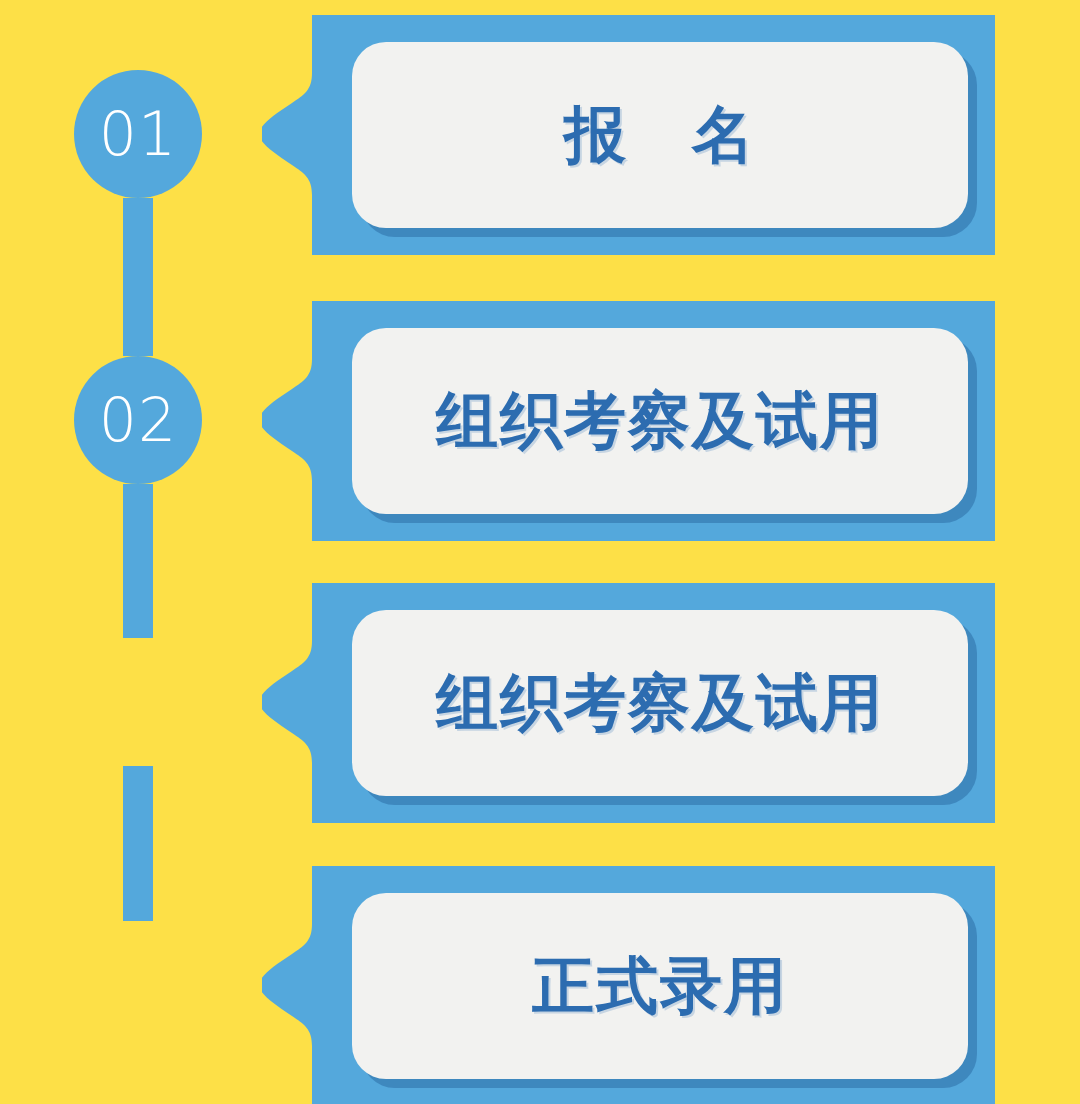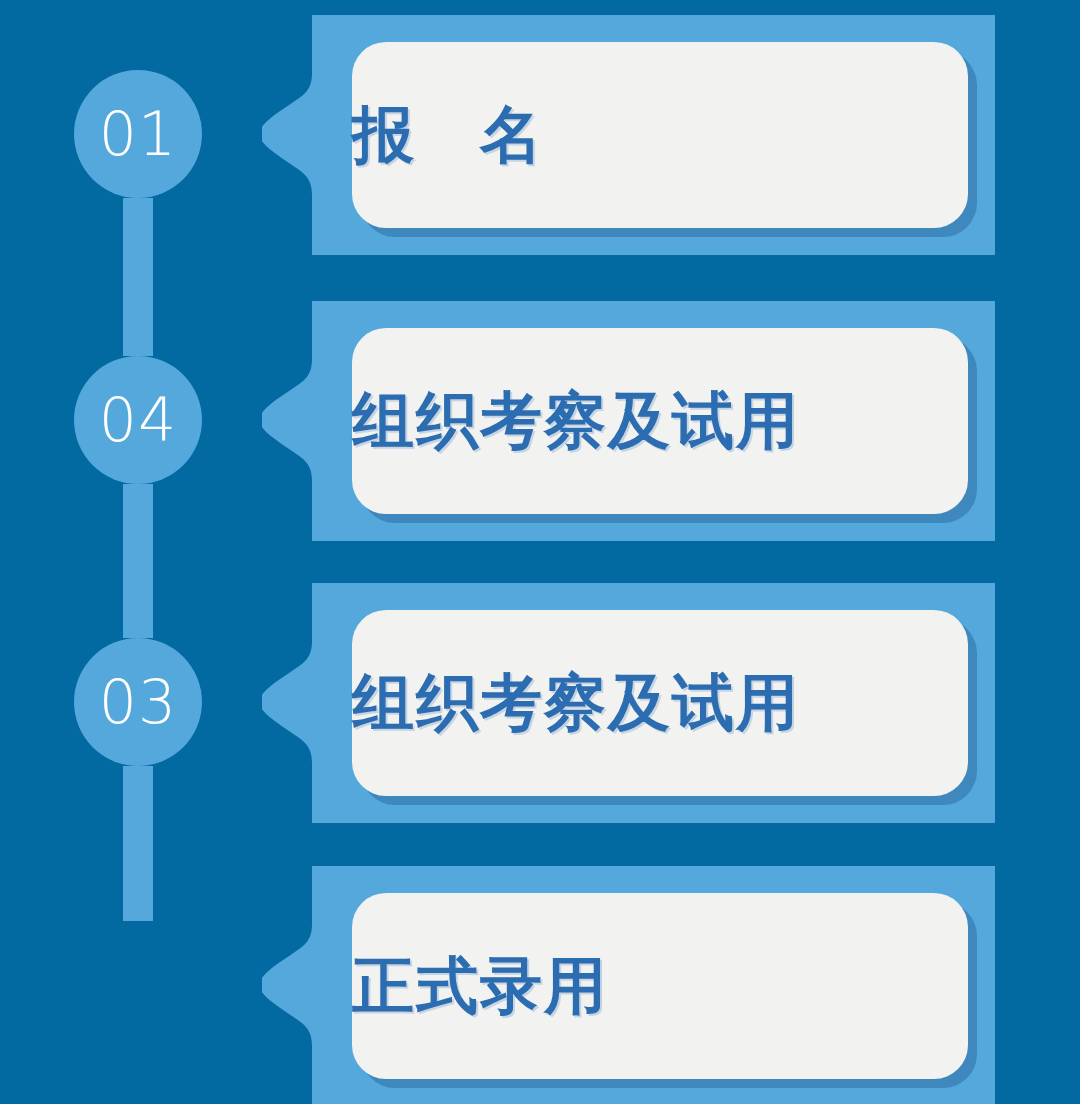--- a/index.html
+++ b/index.html
@@ -11,21 +11,21 @@
     width: 1080px;
     height: 1104px;
     font-family: "Liberation Sans", "DejaVu Sans", sans-serif;
     overflow: hidden;
   }
 
   #stage {
     position: relative;
     width: 1080px;
     height: 1104px;
-    background: #0369a1;
+    background: #fde047;
   }
 
   
   .rail-line {
     position: absolute;
     left: 123px;
     width: 30px;
     background: #54A8DC;
   }
 
@@ -72,21 +72,21 @@
     position: absolute;
     left: 90px;
     top: 27px;
     width: 616px;
     height: 186px;
     background: #F2F2F0;
     border-radius: 34px;
     box-shadow: 9px 9px 0 0 rgba(43, 110, 165, 0.55);
     display: flex;
     align-items: center;
-    justify-content: flex-start;
+    justify-content: center;
   }
   .card-label {
     color: #2C6CB0;
     font-size: 62px;
     font-weight: 700;
     letter-spacing: 2px;
     line-height: 1;
     white-space: pre;
     text-shadow: 2px 2px 0 rgba(120, 160, 200, 0.35);
     font-family: "DejaVu Sans", "Liberation Sans", sans-serif;
@@ -118,21 +118,21 @@
         C -3 111 10 101 30 88
         C 42 80 50 75 50 58
         Z"></path>
     </svg>
     <div class="card">
       <span class="card-label">报　名</span>
     </div>
   </div>
 
   <div class="num-circle" style="left:74px; top:356px;">
-    <span class="num-text">04</span>
+    <span class="num-text">02</span>
   </div>
 
   <div class="step-row" style="top:301px;">
     <svg class="plate-svg" viewBox="0 0 733 240" xmlns="http://www.w3.org/2000/svg" aria-hidden="true">
       <path fill="#54A8DC" d="
         M 50 0
         L 733 0
         L 733 240
         L 50 240
         L 50 180
@@ -140,23 +140,20 @@
         C 10 137 -3 127 -3 119
         C -3 111 10 101 30 88
         C 42 80 50 75 50 58
         Z"></path>
     </svg>
     <div class="card">
       <span class="card-label">组织考察及试用</span>
     </div>
   </div>
 
-  <div class="num-circle" style="left:74px; top:638px;">
-    <span class="num-text">03</span>
-  </div>
 
   <div class="step-row" style="top:583px;">
     <svg class="plate-svg" viewBox="0 0 733 240" xmlns="http://www.w3.org/2000/svg" aria-hidden="true">
       <path fill="#54A8DC" d="
         M 50 0
         L 733 0
         L 733 240
         L 50 240
         L 50 180
         C 50 163 42 158 30 150

